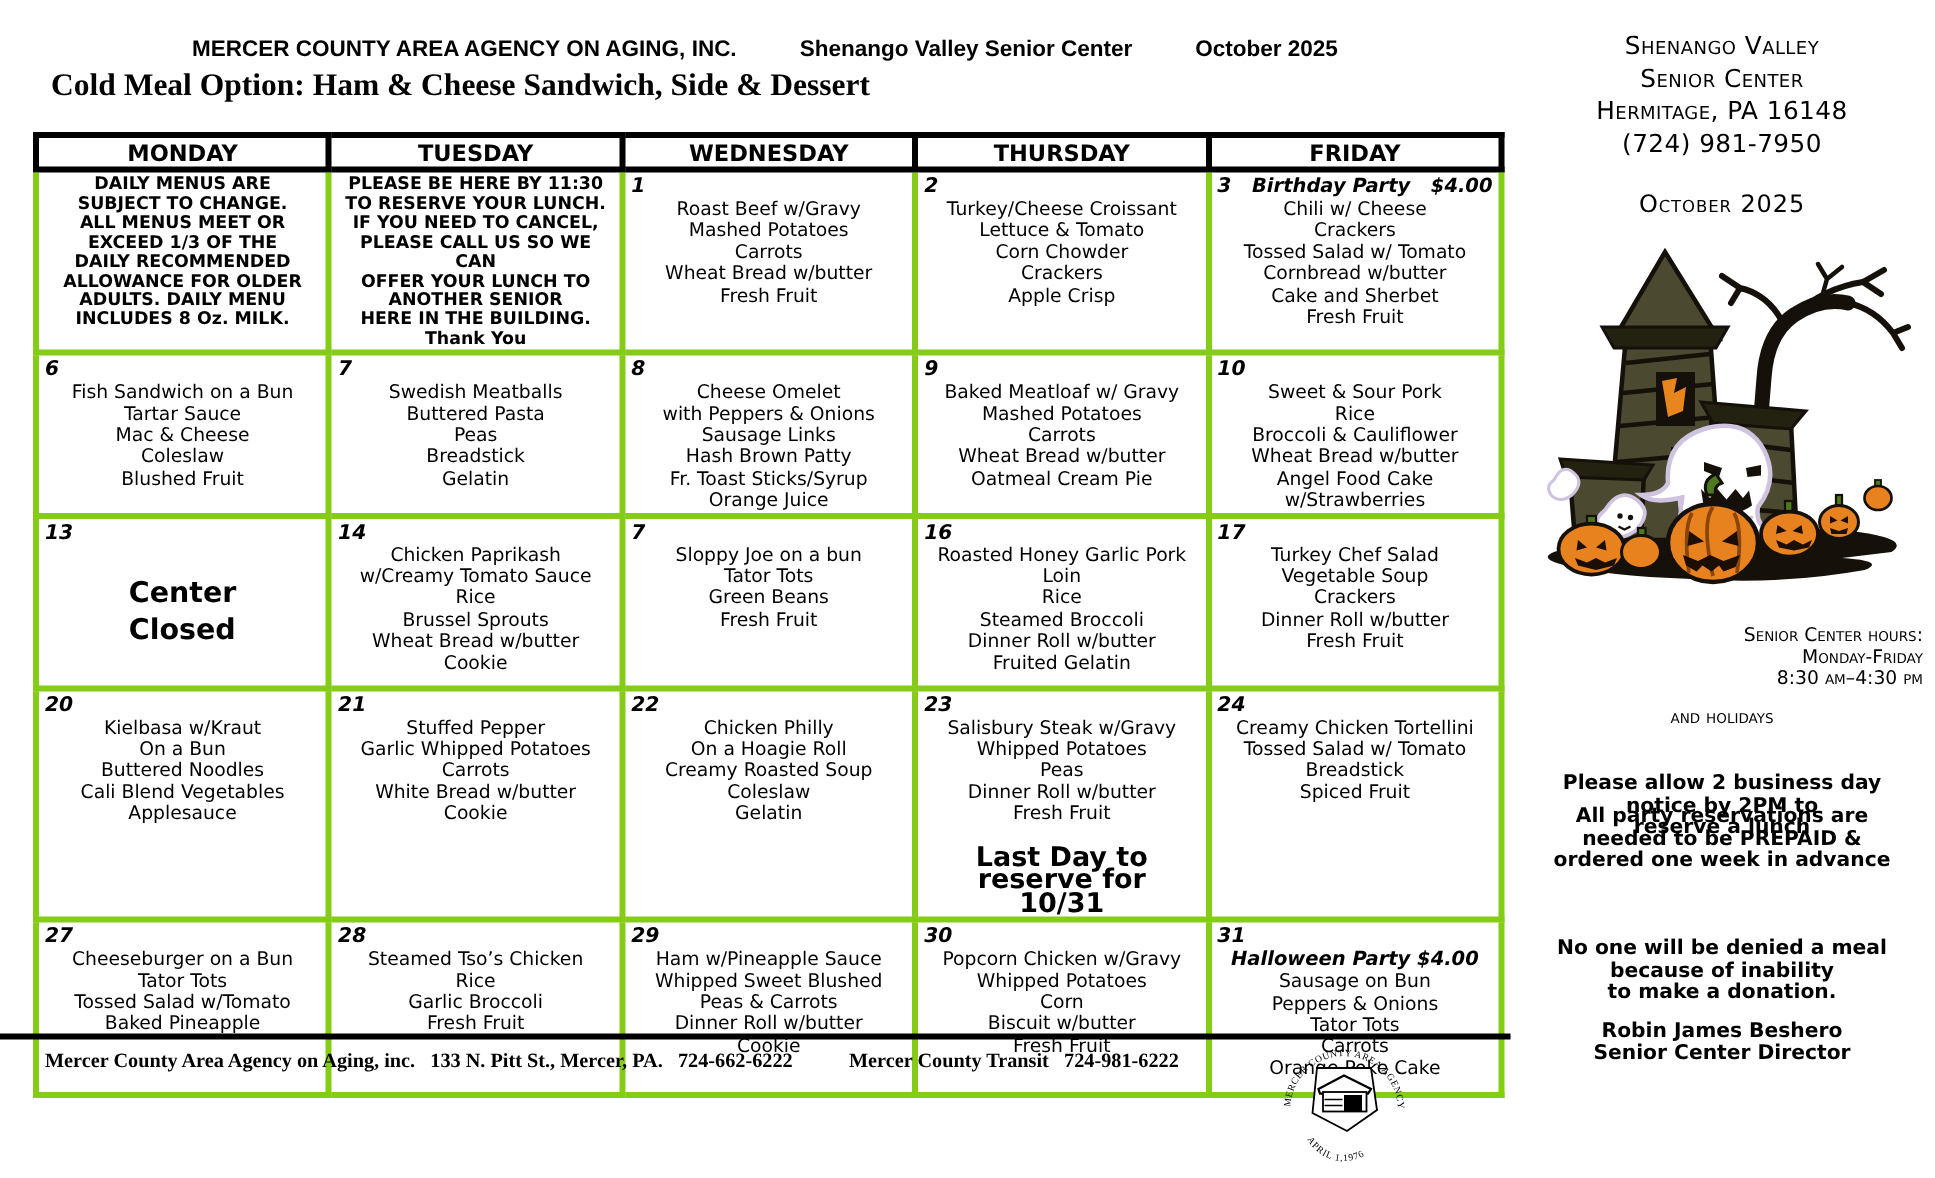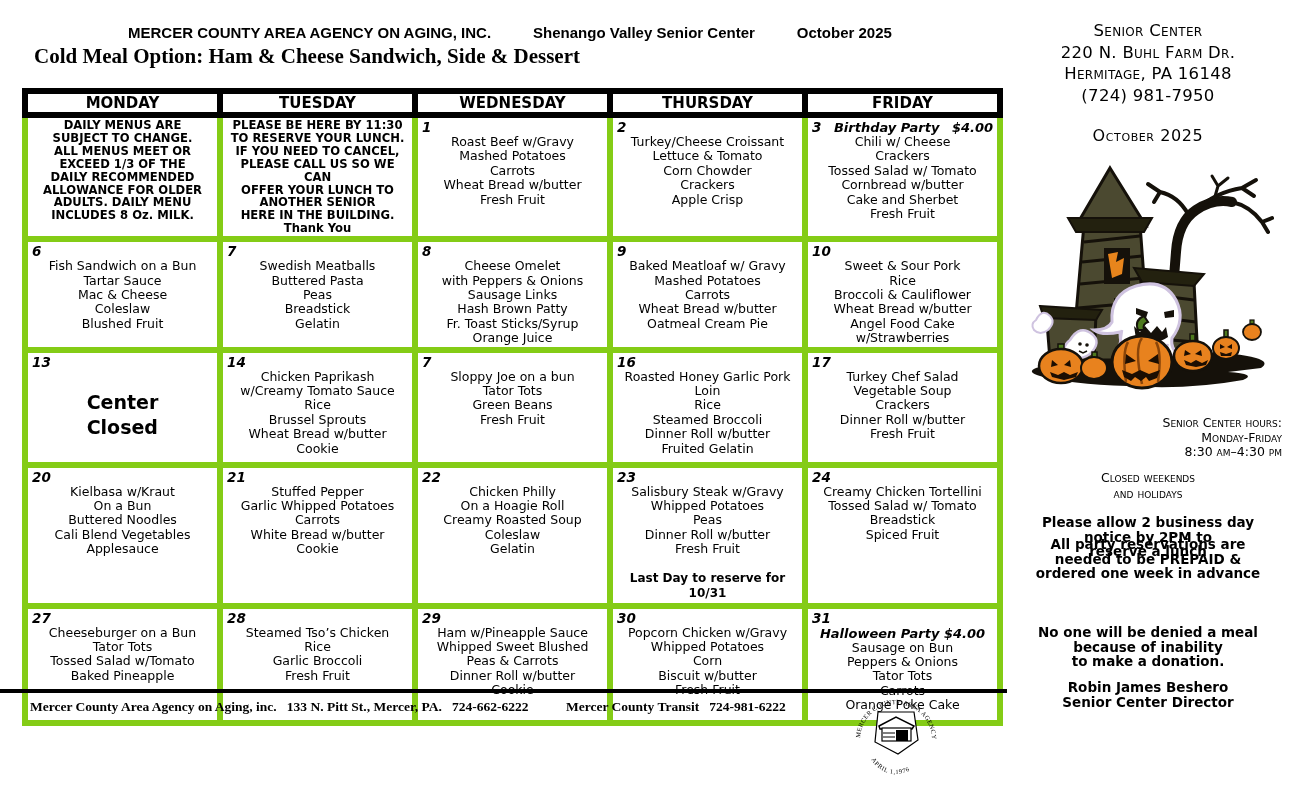--- a/index.html
+++ b/index.html
@@ -8,39 +8,39 @@
 
   
   .top-line { position:absolute; left:128px; top:24px; display:flex; gap:42px;
               font-family:"Liberation Sans", sans-serif; font-weight:bold; font-size:15px; white-space:nowrap; }
   .cold-meal { position:absolute; left:34px; top:44px; font-family:"Liberation Serif", serif;
                font-weight:bold; font-size:21px; white-space:nowrap; }
 
   
   table.cal { position:absolute; left:22px; top:88px; width:981px; table-layout:fixed;
               border-collapse:collapse; border:3px solid #000; }
-  table.cal th { border:6px solid #000000; height:23px; font-size:15px; font-weight:bold;
+  table.cal th { border:4px solid #000000; height:23px; font-size:15px; font-weight:bold;
                  text-align:center; font-family:"DejaVu Sans", sans-serif; }
-  table.cal td { border:6px solid #84cc16; vertical-align:top; padding:1px 2px; overflow:hidden; }
+  table.cal td { border:4px solid #84cc16; vertical-align:top; padding:1px 2px; overflow:hidden; }
   tbody tr:nth-child(1) td { height:103px; }
   tbody tr:nth-child(2) td { height:102px; }
   tbody tr:nth-child(3) td { height:115px; }
   tbody tr:nth-child(4) td { height:126px; }
   tbody tr:nth-child(5) td { height:117px; }
 
   .dayrow  { display:flex; align-items:baseline; }
   .daynum  { font-weight:bold; font-style:italic; font-size:13.5px; padding-left:2px; }
   .special { flex:1; text-align:center; font-weight:bold; font-style:italic; font-size:13px; }
   .price   { font-weight:bold; font-style:italic; font-size:13px; padding-right:2px; }
   .special-center { text-align:center; font-weight:bold; font-style:italic; font-size:13px; line-height:15px; }
   .menu-line { text-align:center; font-size:12.5px; line-height:14.4px; }
   .note-line { text-align:center; font-weight:bold; font-size:11.6px; line-height:12.9px; }
   .big-closed { text-align:center; margin-top:20px; }
   .big-closed .inner { display:inline-block; text-align:left; font-weight:bold; font-size:19px; line-height:25px; }
-  .cell-footer { margin-top:14px; text-align:center; font-weight:bold; font-size:12px; line-height:15.5px; }
+  .cell-footer { margin-top:14px; text-align:center; font-weight:bold; font-size:18px; line-height:15.5px; }
 
   
   .footer-rule { position:absolute; left:0; top:689px; width:1007px; height:4px; background:#000; }
   .footer-text { position:absolute; top:699px; font-family:"Liberation Serif", serif;
                  font-weight:bold; font-size:13.5px; white-space:pre; }
   .footer-left  { left:30px;text-align:right; }
   .footer-right { left:566px; }
   .seal { position:absolute; left:850px; top:690px; }
 
   
@@ -362,22 +362,22 @@
   </text>
   <polygon points="28,22 64,22 68,50 48,64 25,52" fill="#fff" stroke="#000" stroke-width="1.2"></polygon>
   <polygon points="29,36 46,27 64,36 62,39 30,39" fill="#fff" stroke="#000" stroke-width="1.5"></polygon>
   <rect x="32" y="38" width="29" height="13" fill="#fff" stroke="#000" stroke-width="1.2"></rect>
   <rect x="46" y="40" width="12" height="11" fill="#000"></rect>
   <line x1="33" y1="43" x2="45" y2="43" stroke="#000" stroke-width="1"></line>
   <line x1="33" y1="47" x2="45" y2="47" stroke="#000" stroke-width="1"></line>
 </svg>
 
 <div class="sb sb-address" id="sb-address">
+    <div>Shenango Valley</div>
     <div>Senior  Center</div>
-    <div>220 N. Buhl Farm Dr.</div>
     <div>Hermitage, PA  16148</div>
     <div>(724) 981-7950</div>
   </div>
 <div class="sb sb-month">October 2025</div>
 
 <svg class="art" width="256" height="234" viewBox="0 0 256 234">
 
   <path d="M18 206 Q60 192 110 198 L150 192 Q210 188 238 196 Q252 200 243 206 L210 210 Q240 212 225 218 Q170 228 110 224 Q50 222 22 214 Q8 210 18 206 Z" fill="var(--outline)"></path>
 
   <g stroke="var(--outline)" fill="none" stroke-linecap="round">
@@ -452,21 +452,20 @@
     </g>
   </g>
 </svg>
 
 <div class="sb sb-hours" id="sb-hours">
     <div>Senior Center hours:</div>
     <div>Monday-Friday</div>
     <div>8:30 am–4:30 pm</div>
   </div>
 <div class="sb sb-closed" id="sb-closed">
-    <div>Closed weekends</div>
     <div>and holidays</div>
   </div>
 <div class="sb sb-bold sb-notice1" id="sb-notice1">
     <div>Please allow 2 business day</div>
     <div>notice by 2PM to</div>
     <div>reserve a lunch</div>
   </div>
 <div class="sb sb-bold sb-party" id="sb-party">
     <div>All party reservations are</div>
     <div><span>needed to be </span><span class="u">PREPAID</span><span> &amp;</span></div>

